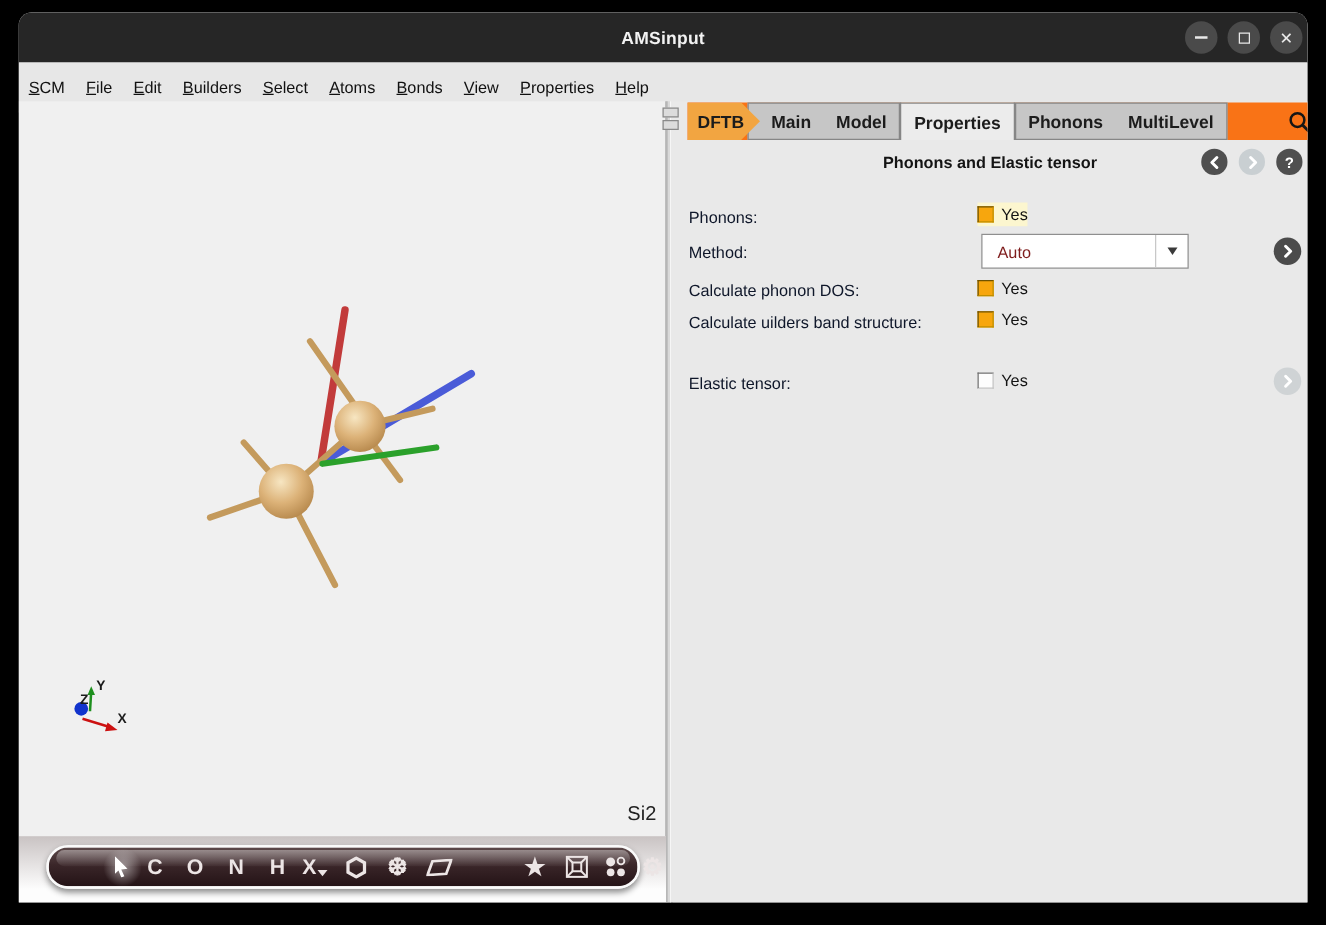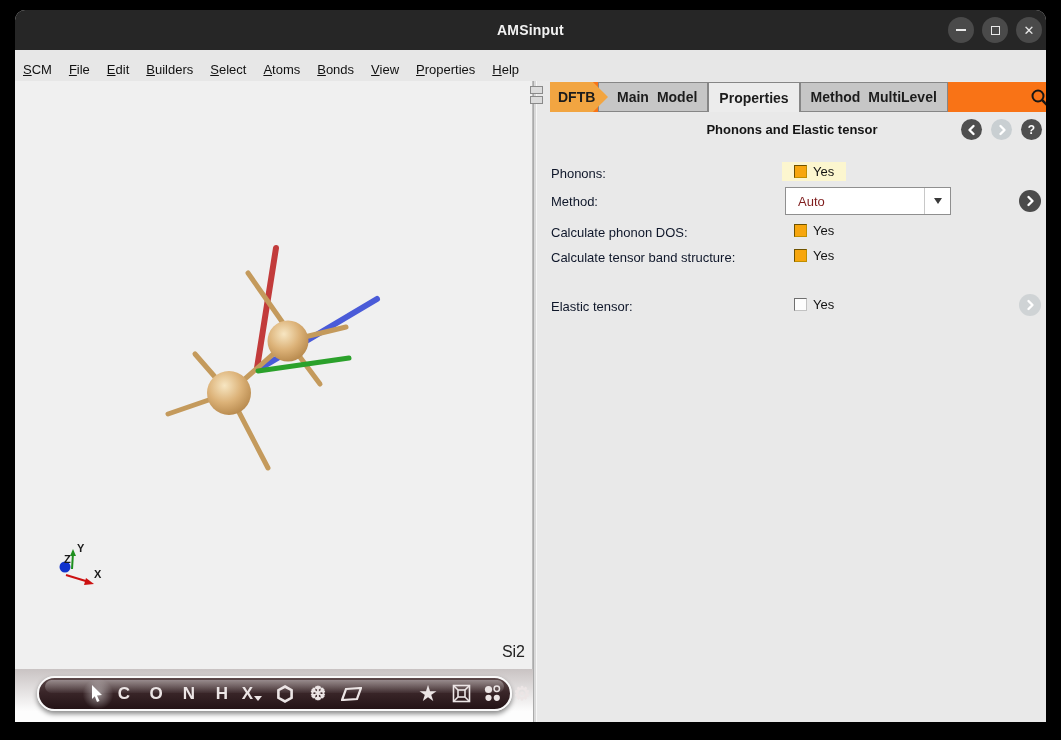--- a/index.html
+++ b/index.html
@@ -54,38 +54,38 @@
   .grip { position:absolute; left:515px; width:13px; height:8px; background:#dcdcdc;
           border:1px solid #8a8a8a; z-index:5; }
 
   
   .panel { position:absolute; left:523px; top:0; width:508px; height:641px; background:#e9e9e9; }
   .tabbar { position:absolute; left:12px; top:1px; width:100%; height:30px; background:#f97316;
             display:flex; align-items:stretch; font-size:14px; font-weight:bold; color:#1c1c1c; }
   .tab-dftb { width:58px; background:#f2a541; clip-path:polygon(0 0,74% 0,100% 50%,74% 100%,0 100%);
               display:flex; align-items:center; padding-left:8px; z-index:2; }
   .tabgroup { background:#c6c6c6; border:1px solid #868686; display:flex; align-items:center;
-              gap:8px; padding:0 10px;text-align:right; }
+              gap:20px; padding:0 10px;text-align:right; }
   .tabgroup.g1 { margin-left:-10px; padding-left:18px; }
   .tab-active { background:#ececec; border:1px solid #868686; border-bottom:none;
                 display:flex; align-items:center; padding:0 10px; }
   .searchwrap { margin-left:auto; display:flex; align-items:center; padding-right:9px; }
 
   .navrow { position:absolute; left:0; top:38px; width:100%; height:22px; }
   .paneltitle { position:absolute; left:0; width:100%; text-align:center; top:3px;
                 font-size:13px; font-weight:bold; color:#141414; }
   .navbtn { position:absolute; top:0; width:21px; height:21px; border-radius:50%; background:#4f4f4f;
             display:flex; align-items:center; justify-content:center; color:#fff;
             font-size:12px; font-weight:bold; }
   .navbtn.disabled { background:#c9cfd2; }
   .nav-back { left:423px; } .nav-fwd { left:453px; } .nav-help { left:483px; }
 
   .flabel { position:absolute; left:13px; font-size:13px; color:#0f172a; }
   .ckrow { position:absolute; left:244px; display:flex; align-items:center; gap:6px;
-           font-size:13px; color:#131313; padding:2px 12px; }
+           font-size:13px; color:#131313; padding:2px 0; }
   .ckrow.hl { background:#fcf6cf; }
   .ckbox { width:13px; height:13px; background:#f7a60d; border:1px solid;
            border-color:#6e5200 #c08f00 #c08f00 #6e5200; }
   .ckbox.off { background:#fdfdfd; border-color:#6f6f6f #c2c2c2 #c2c2c2 #6f6f6f; }
 
   .dropdown { position:absolute; left:247px; top:106px; width:166px; height:28px; background:#fff;
               border:1px solid #8f8f8f; display:flex; align-items:center; font-size:13px; color:#7f1d1d; }
   .ddvalue { padding-left:12px; flex:1; }
   .ddbtn { width:26px; height:100%; border-left:1px solid #c8c8c8; display:flex; align-items:center;
            justify-content:center; }
@@ -232,21 +232,21 @@
     <div class="panel">
 
       <div class="tabbar">
         <div class="tab-dftb">DFTB</div>
         <div class="tabgroup g1">
           <span>Main</span>
           <span>Model</span>
         </div>
         <div class="tab-active">Properties</div>
         <div class="tabgroup">
-          <span>Method</span>
+          <span>Phonons</span>
           <span>MultiLevel</span>
         </div>
         <div class="searchwrap">
           <svg width="19" height="19" viewBox="0 0 19 19">
             <circle cx="8" cy="8" r="5.5" fill="none" stroke="#161616" stroke-width="2"></circle>
             <line x1="12.2" y1="12.2" x2="17" y2="17" stroke="#161616" stroke-width="2.4"></line>
           </svg>
         </div>
       </div>
 
@@ -285,21 +285,21 @@
             <polyline points="4.5,2 8.5,6 4.5,10" fill="none" stroke="#fff" stroke-width="2.4" stroke-linecap="round" stroke-linejoin="round"></polyline>
           </svg>
       </div>
 
       <div class="flabel" style="top:144px">Calculate phonon DOS:</div>
       <div class="ckrow" style="top:140px">
         <span class="ckbox"></span>
         <span>Yes</span>
       </div>
 
-      <div class="flabel" style="top:169px">Calculate tensor band structure:</div>
+      <div class="flabel" style="top:169px">Calculate uilders band structure:</div>
       <div class="ckrow" style="top:165px">
         <span class="ckbox"></span>
         <span>Yes</span>
       </div>
 
       <div class="flabel" style="top:218px">Elastic tensor:</div>
       <div class="ckrow" style="top:214px">
         <span class="ckbox off"></span>
         <span>Yes</span>
       </div>

